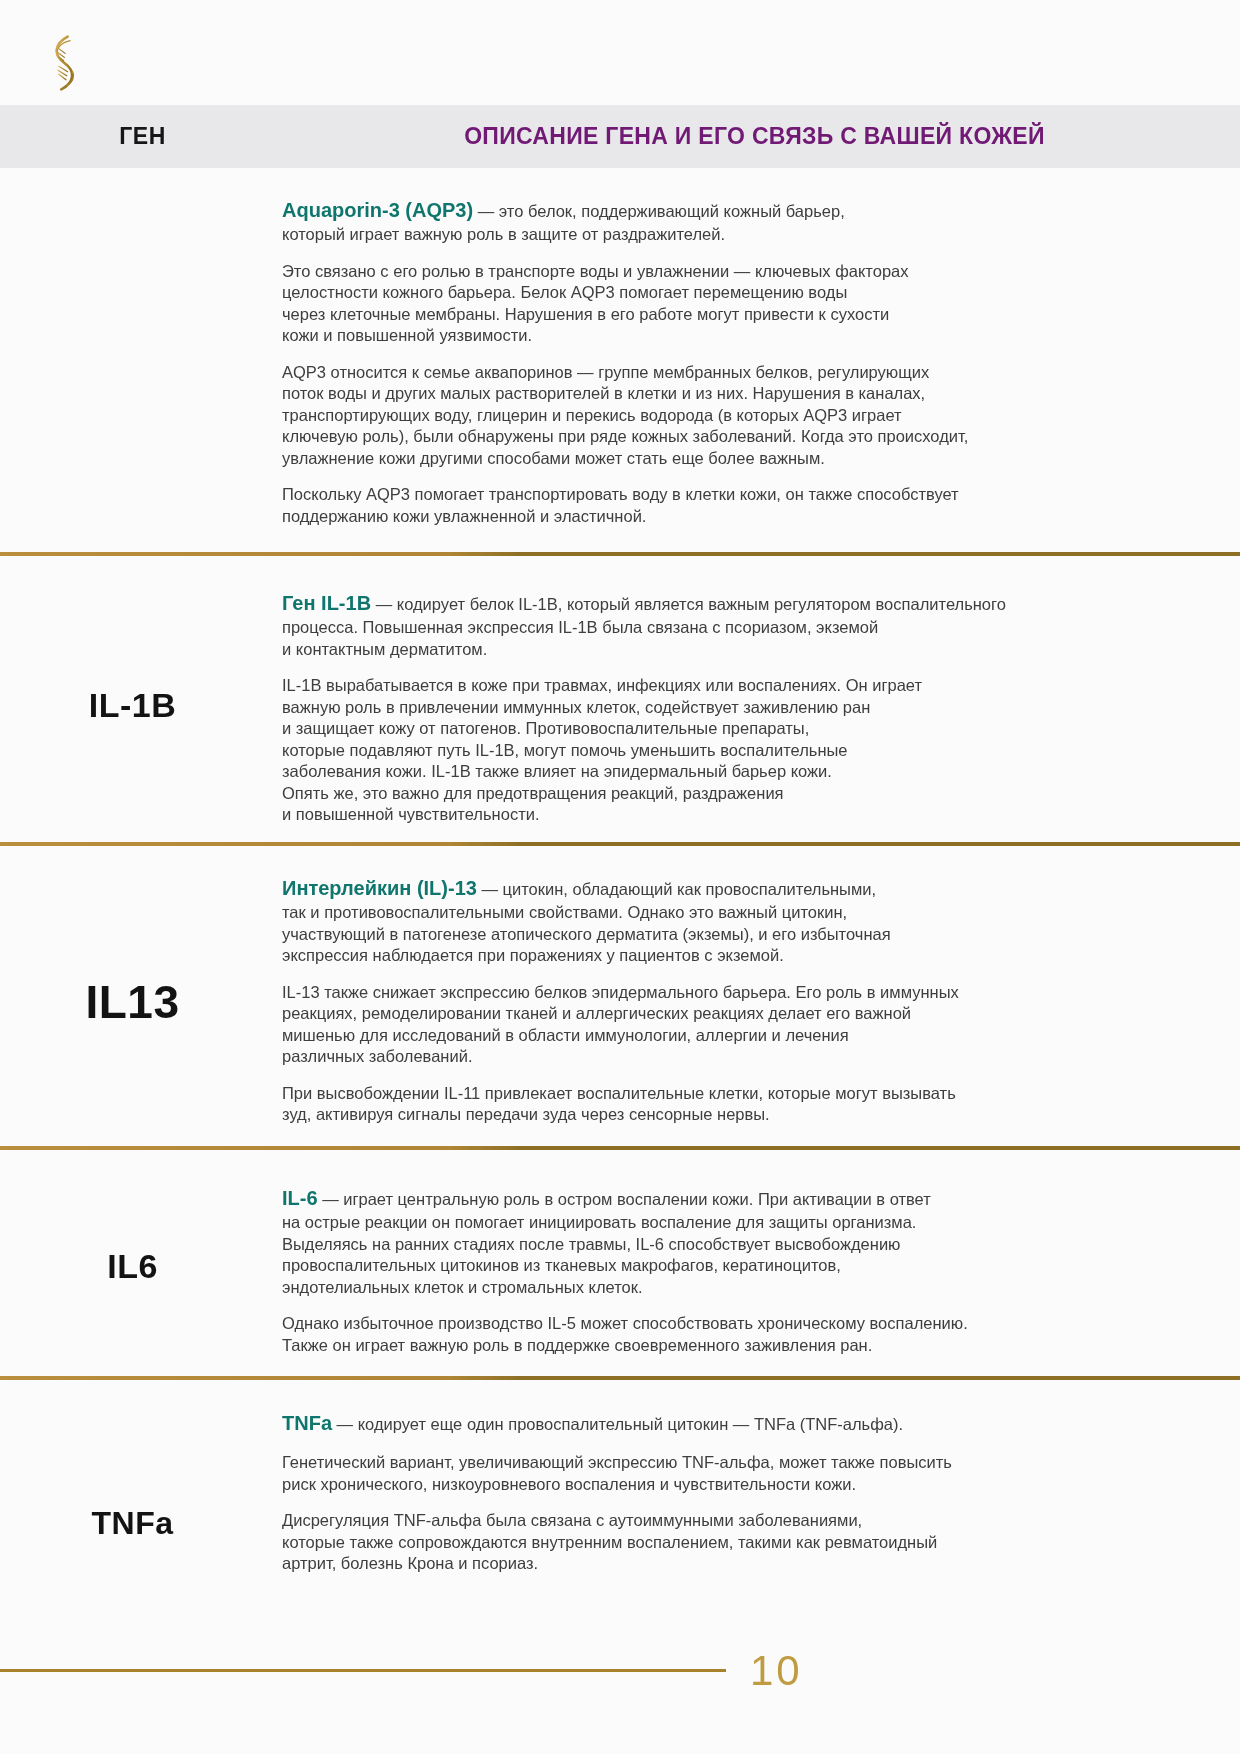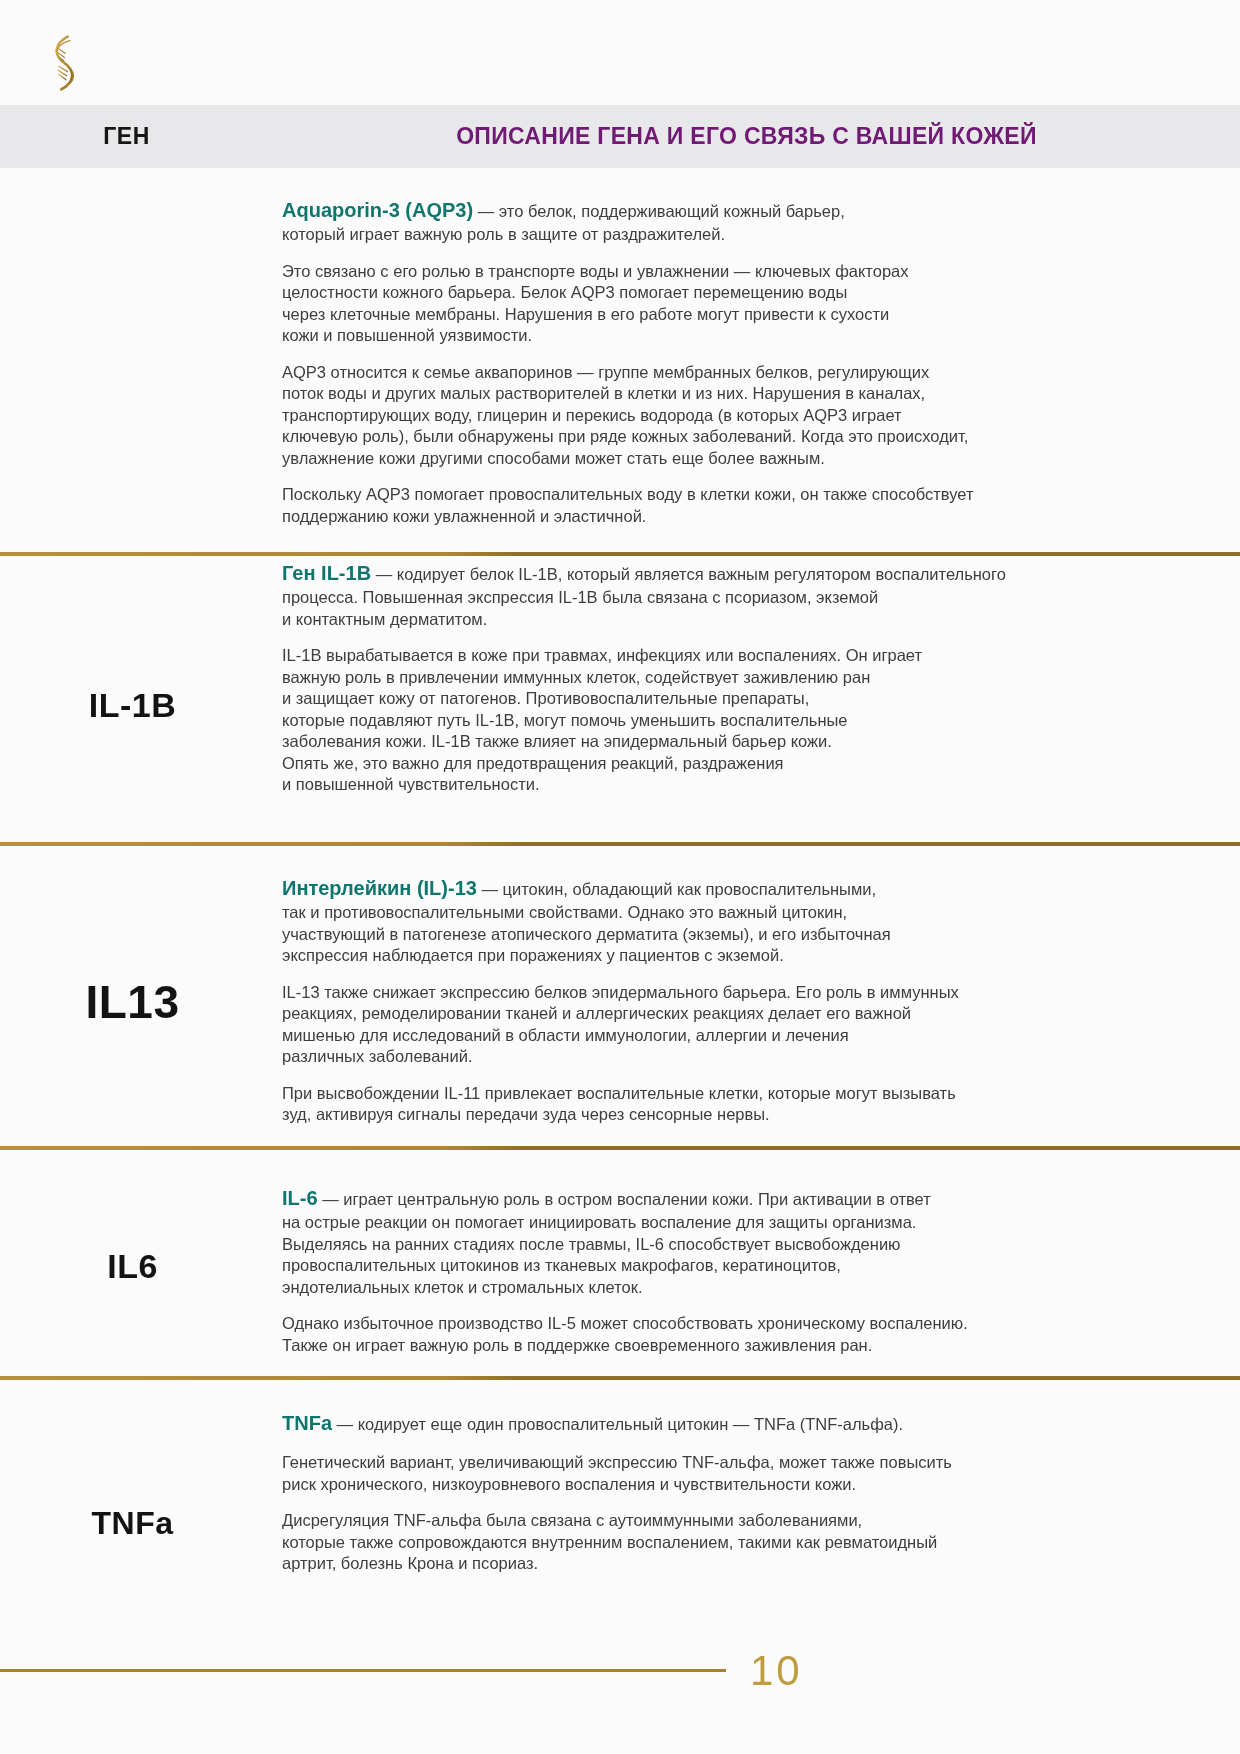--- a/index.html
+++ b/index.html
@@ -11,36 +11,36 @@
     font-family:"Liberation Sans", sans-serif;
     overflow:hidden;
   }
   
   .logo{position:absolute;left:46px;top:34px;width:32px;height:58px;}
   
   .header-band{
     position:absolute;left:0;top:105px;width:1240px;height:63px;
     background:#e8e7e9;display:flex;align-items:center;
   }
-  .hb-gene{width:253px;text-align:center;font-size:23px;font-weight:700;color:#161616;letter-spacing:.5px;}
+  .hb-gene{width:253px;text-align:center;font-size:23px;font-weight:700;color:#161616;letter-spacing:.5px;margin-left:16px;}
   .hb-desc{flex:1;text-align:center;font-size:23px;font-weight:700;color:#701a75;letter-spacing:.3px;}
   
   .gene-label{
     position:absolute;left:0;width:265px;text-align:center;
     font-weight:700;color:#131313;letter-spacing:.5px;line-height:1;
   }
   .lbl-0{top:341px;font-size:38px;}
   .lbl-1{top:688px;font-size:34px;}
   .lbl-2{top:979px;font-size:46px;}
   .lbl-3{top:1249px;font-size:34px;}
   .lbl-4{top:1507px;font-size:32px;}
   
   .desc{position:absolute;left:282px;width:755px;}
   .blk-0{top:197px;}
-  .blk-1{top:560px;}
+  .blk-1{top:590px;}
   .blk-2{top:875px;}
   .blk-3{top:1185px;}
   .blk-4{top:1410px;}
   .desc p{
     margin:0 0 15px 0;
     font-size:16.5px;line-height:21.5px;color:#3e3e3e;
     white-space:pre-line;
   }
   .desc p .lead{font-weight:700;font-size:20px;line-height:27px;color:#0f766e;}
   
@@ -92,21 +92,21 @@
 который играет важную роль в защите от раздражителей.</span></p>
     <p><span>Это связано с его ролью в транспорте воды и увлажнении — ключевых факторах
 целостности кожного барьера. Белок AQP3 помогает перемещению воды
 через клеточные мембраны. Нарушения в его работе могут привести к сухости
 кожи и повышенной уязвимости.</span></p>
     <p><span>AQP3 относится к семье аквапоринов — группе мембранных белков, регулирующих
 поток воды и других малых растворителей в клетки и из них. Нарушения в каналах,
 транспортирующих воду, глицерин и перекись водорода (в которых AQP3 играет
 ключевую роль), были обнаружены при ряде кожных заболеваний. Когда это происходит,
 увлажнение кожи другими способами может стать еще более важным.</span></p>
-    <p><span>Поскольку AQP3 помогает провоспалительных воду в клетки кожи, он также способствует
+    <p><span>Поскольку AQP3 помогает транспортировать воду в клетки кожи, он также способствует
 поддержанию кожи увлажненной и эластичной.</span></p>
   </div>
   <div class="divider d1"></div>
 
   <div class="gene-label lbl-1">IL-1B</div>
   <div class="desc blk-1">
     <p><span class="lead">Ген IL-1B</span><span> — кодирует белок IL-1B, который является важным регулятором воспалительного
 процесса. Повышенная экспрессия IL-1B была связана с псориазом, экземой
 и контактным дерматитом.</span></p>
     <p><span>IL-1B вырабатывается в коже при травмах, инфекциях или воспалениях. Он играет

